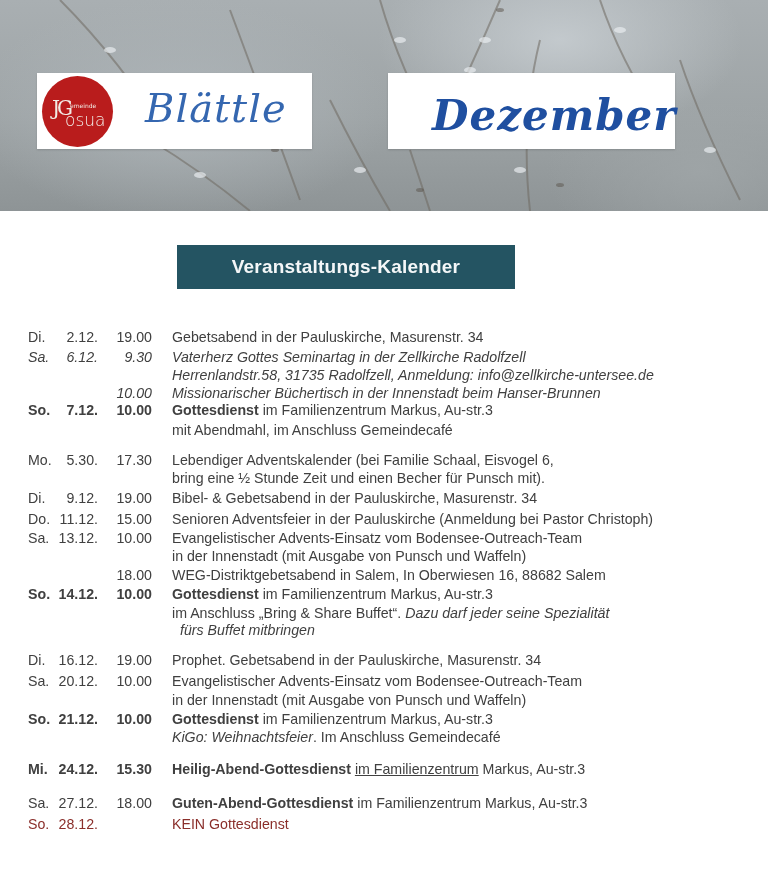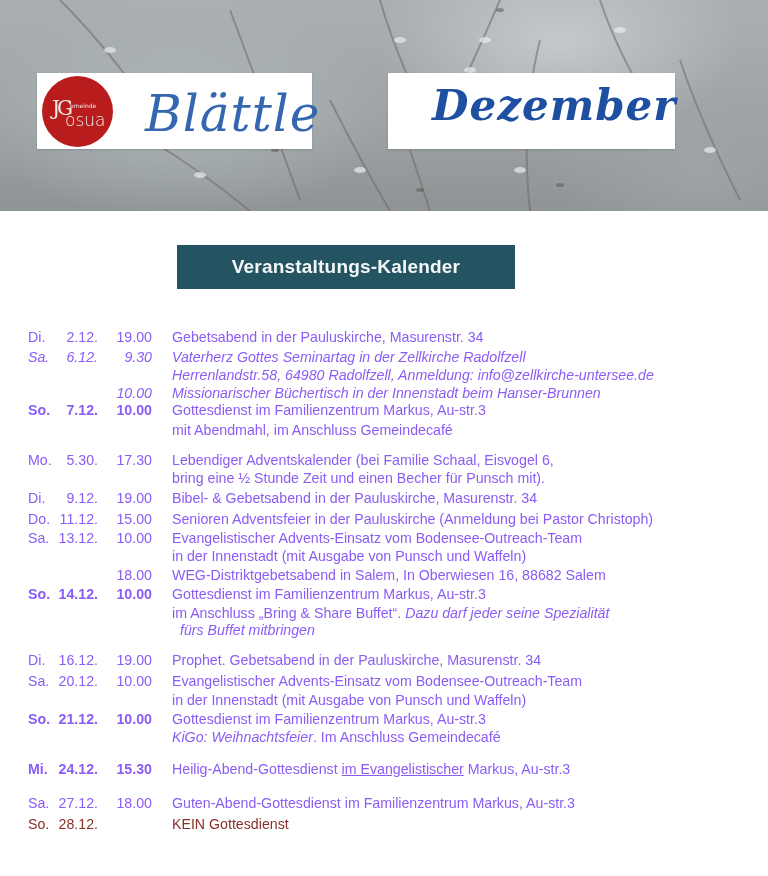--- a/index.html
+++ b/index.html
@@ -39,47 +39,47 @@
   }
   .logo-osua {
     position: absolute; left: 23px; top: 34px; color: #f2ece6;
     font-size: 17px; font-family: "DejaVu Sans", sans-serif; font-weight: 300;
   }
 
   .script {
     position: absolute; font-family: "DejaVu Serif", serif; font-style: italic;
     color: #2c5ca8; letter-spacing: 1px;
   }
-  .script-blaettle { left: 108px; top: 12px; font-size: 50px; font-weight: normal; color: #3567b0; }
-  .script-dezember { left: 44px; top: 8px; font-size: 42px; font-weight: bold; color: #1f4fa0; }
+  .script-blaettle { left: 108px; top: 12px; font-size: 40px; font-weight: normal; color: #3567b0; }
+  .script-dezember { left: 44px; top: 18px; font-size: 42px; font-weight: bold; color: #1f4fa0; }
 
   
   .section-title {
     position: absolute; left: 177px; top: 245px; width: 338px; height: 44px;
     background: #245462; color: #f4f7f8;
     font-family: "Liberation Sans", sans-serif; font-weight: bold;
     font-size: 19px; display: flex; align-items: center; justify-content: center;
     letter-spacing: 0.2px;
   }
 
   
   .cal { position: absolute; left: 0; top: 0; width: 768px; }
   .row {
     position: absolute; left: 0; width: 768px; height: 19px;
     font-family: "Liberation Sans", sans-serif; font-size: 14.2px; line-height: 19px;
-    color: #8b5cf6; white-space: nowrap;
+    color: #404040; white-space: nowrap;
   }
   .row .day  { position: absolute; left: 28px; }
   .row .date { position: absolute; right: 670px; text-align: right; }
   .row .time { position: absolute; right: 616px; text-align: right; }
   .row .text { position: absolute; left: 172px; }
   .row.bold .day, .row.bold .date, .row.bold .time { font-weight: bold; }
   .row.italic { font-style: italic; }
   .row.red { color: #8a2e2a; }
-  .b { font-weight: normal; }
+  .b { font-weight: bold; }
   .i { font-style: italic; }
   .u { text-decoration: underline; }
 </style>
 </head>
 <body>
 
 <div class="hero">
   <svg width="768" height="211">
     <g stroke="#6f6a62" stroke-width="2" fill="none" opacity="0.55">
       <path d="M60 0 Q120 60 170 140"></path>
@@ -138,21 +138,21 @@
       <span class="time">19.00</span>
       <span class="text"><span>Gebetsabend in der Pauluskirche, Masurenstr. 34</span></span>
     </div>
     <div class="row italic" style="top: 348px;">
       <span class="day">Sa.</span>
       <span class="date">6.12.</span>
       <span class="time">9.30</span>
       <span class="text"><span>Vaterherz Gottes Seminartag in der Zellkirche Radolfzell</span></span>
     </div>
     <div class="row italic" style="top: 366px;">
-      <span class="text"><span>Herrenlandstr.58, 64980 Radolfzell, Anmeldung: info@zellkirche-untersee.de</span></span>
+      <span class="text"><span>Herrenlandstr.58, 31735 Radolfzell, Anmeldung: info@zellkirche-untersee.de</span></span>
     </div>
     <div class="row italic" style="top: 384px;">
       <span class="day"></span>
       <span class="date"></span>
       <span class="time">10.00</span>
       <span class="text"><span>Missionarischer Büchertisch in der Innenstadt beim Hanser-Brunnen</span></span>
     </div>
     <div class="row bold" style="top: 401px;">
       <span class="day">So.</span>
       <span class="date">7.12.</span>
@@ -231,21 +231,21 @@
       <span class="time">10.00</span>
       <span class="text"><span class="b ">Gottesdienst</span><span> im Familienzentrum Markus, Au-str.3</span></span>
     </div>
     <div class="row bold" style="top: 728px; padding-left: 32px;">
       <span class="text"><span class="i ">KiGo: Weihnachtsfeier</span><span>. Im Anschluss Gemeindecafé</span></span>
     </div>
     <div class="row bold" style="top: 760px;">
       <span class="day">Mi.</span>
       <span class="date">24.12.</span>
       <span class="time">15.30</span>
-      <span class="text"><span class="b ">Heilig-Abend-Gottesdienst</span><span> </span><span class="u">im Evangelistischer</span><span> Markus, Au-str.3</span></span>
+      <span class="text"><span class="b ">Heilig-Abend-Gottesdienst</span><span> </span><span class="u">im Familienzentrum</span><span> Markus, Au-str.3</span></span>
     </div>
     <div class="row normal" style="top: 794px;">
       <span class="day">Sa.</span>
       <span class="date">27.12.</span>
       <span class="time">18.00</span>
       <span class="text"><span class="b ">Guten-Abend-Gottesdienst</span><span> im Familienzentrum Markus, Au-str.3</span></span>
     </div>
     <div class="row red" style="top: 815px;">
       <span class="day">So.</span>
       <span class="date">28.12.</span>

